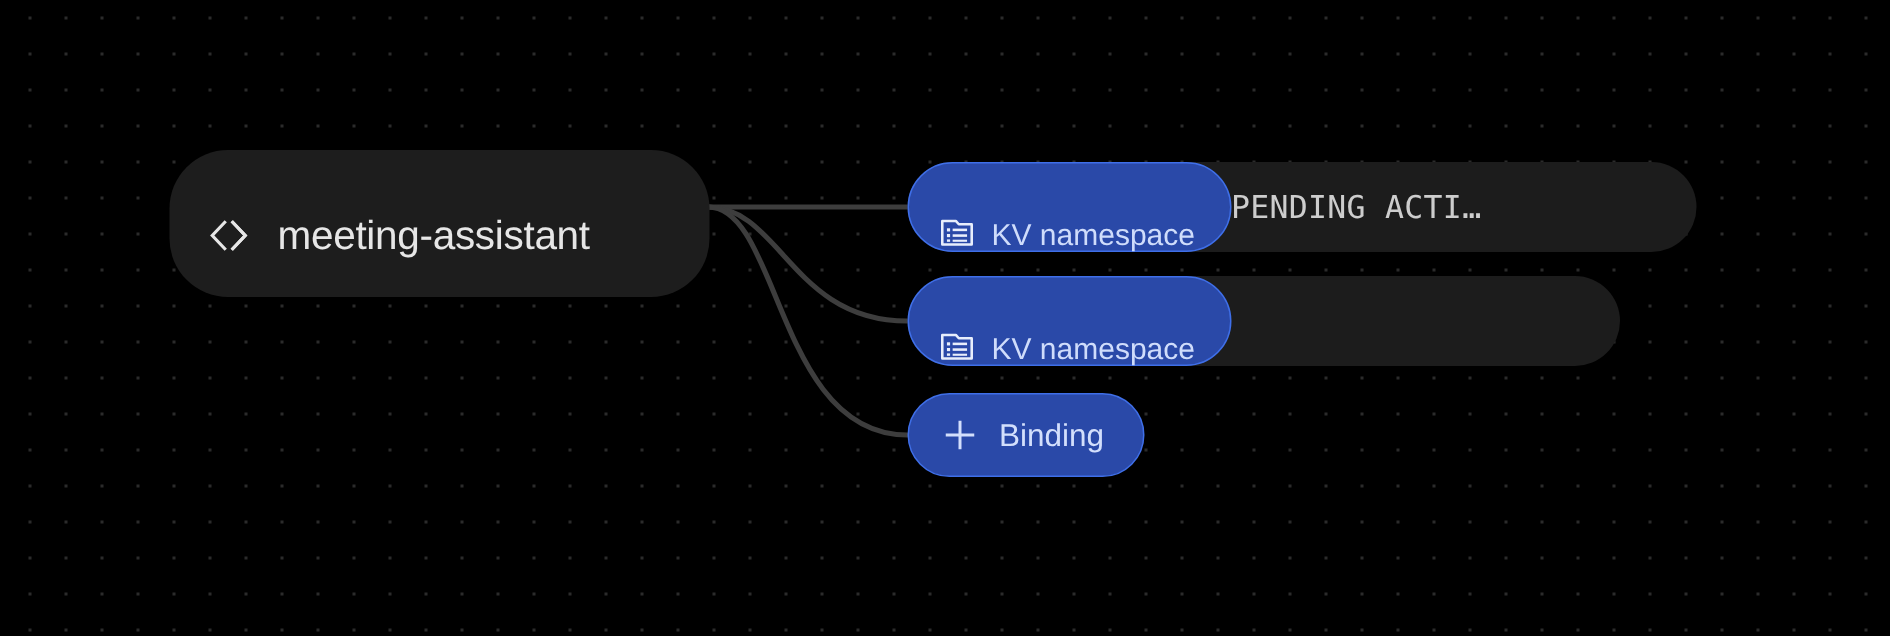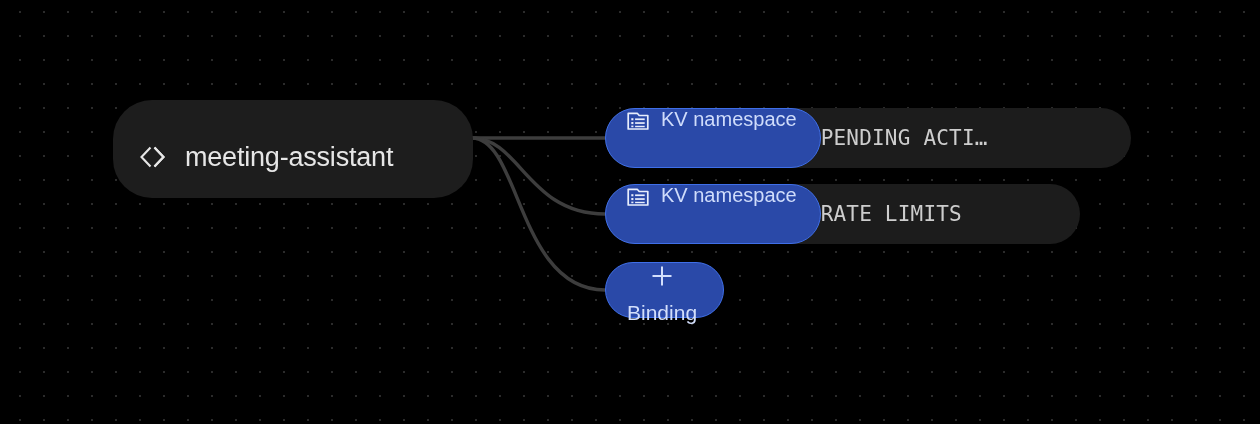--- a/index.html
+++ b/index.html
@@ -71,21 +71,21 @@
   .binding-row.row-1 { top: 108px; width: 526px; }
   .binding-row.row-2 { top: 184px; width: 475px; }
 
   .type-pill {
     height: 60px;
     flex: 0 0 auto;
     background: #2a49a8;
     border: 1.6px solid #3f6fe8;
     border-radius: 30px;
     display: flex;
-    align-items: flex-start;
+    align-items: flex-end;
     gap: 11px;
     padding: 0 23px 0 20px;
     box-sizing: border-box;
   }
   .kv-icon {
     width: 24px;
     height: 24px;
     flex: 0 0 24px;
     display: block;
   }
@@ -114,21 +114,20 @@
     height: 56px;
     background: #2a49a8;
     border: 1.6px solid #3f6fe8;
     border-radius: 28px;
     display: flex;
     align-items: center;
     gap: 13px;
     padding: 0 26px 0 21px;
     box-sizing: border-box;
     cursor: pointer;
-    flex-direction: column;
   }
   .plus-icon {
     width: 26px;
     height: 26px;
     flex: 0 0 26px;
     display: block;
   }
   .add-label {
     font-size: 21px;
     color: #d3dffc;
@@ -178,21 +177,20 @@
         <path d="M2.2 4.3 H11.2 L13.2 6.5 H21.8 V20 H2.2 Z" fill="none" stroke="#e8eefc" stroke-width="1.7" stroke-linejoin="round"></path>
         <rect x="5.3" y="9.2" width="2.1" height="2.1" fill="#e8eefc"></rect>
         <rect x="5.3" y="13" width="2.1" height="2.1" fill="#e8eefc"></rect>
         <rect x="5.3" y="16.6" width="2.1" height="1.6" fill="#e8eefc"></rect>
         <rect x="9.1" y="9.4" width="9.6" height="1.7" fill="#e8eefc"></rect>
         <rect x="9.1" y="13.2" width="9.6" height="1.7" fill="#e8eefc"></rect>
         <rect x="9.1" y="16.8" width="9.6" height="1.4" fill="#e8eefc"></rect>
       </svg>
       <span class="type-label">KV namespace</span>
     </div>
-    <span class="binding-value">RATE_LIMITS</span>
   </div>
 
   <div class="add-binding">
     <svg class="plus-icon" viewBox="0 0 26 26" xmlns="http://www.w3.org/2000/svg">
       <path d="M13 3.5 V22.5 M3.5 13 H22.5" fill="none" stroke="#d3dffc" stroke-width="2" stroke-linecap="butt"></path>
     </svg>
     <span class="add-label">Binding</span>
   </div>
 
 </div>

